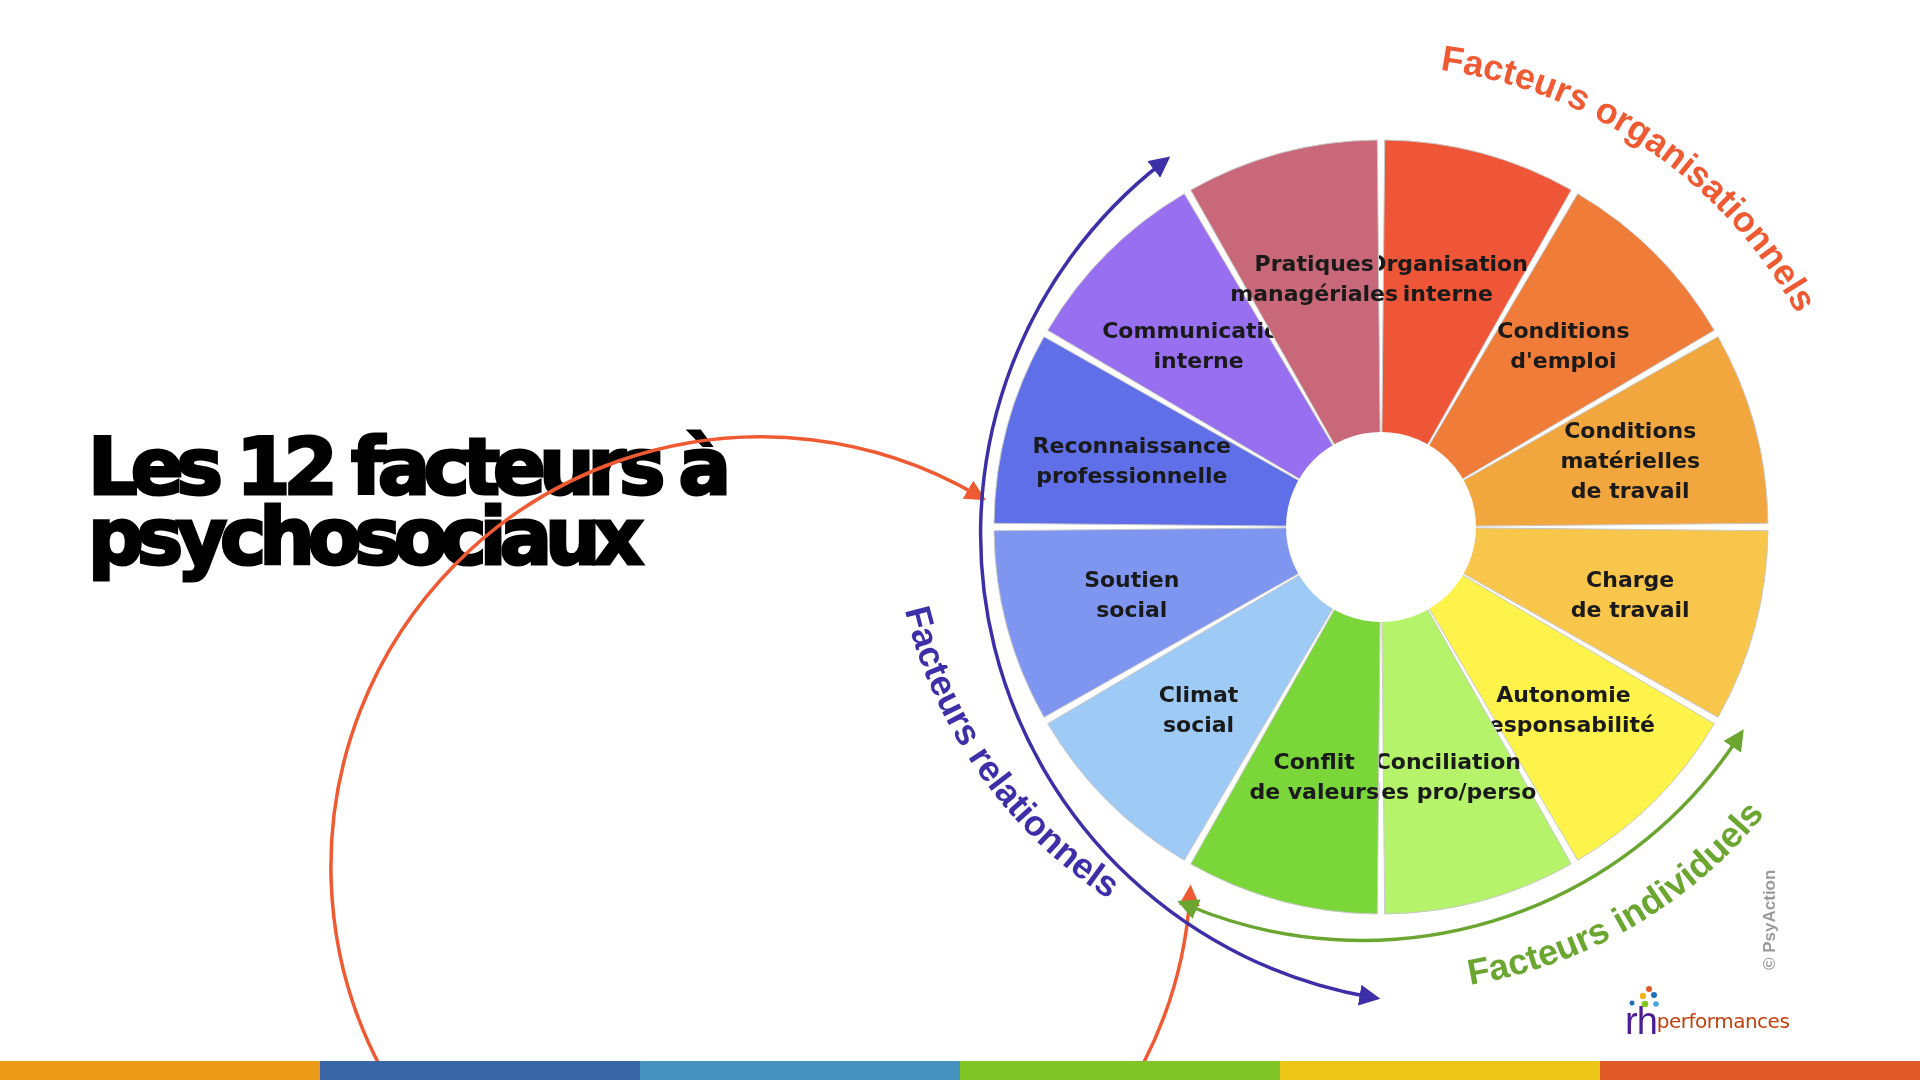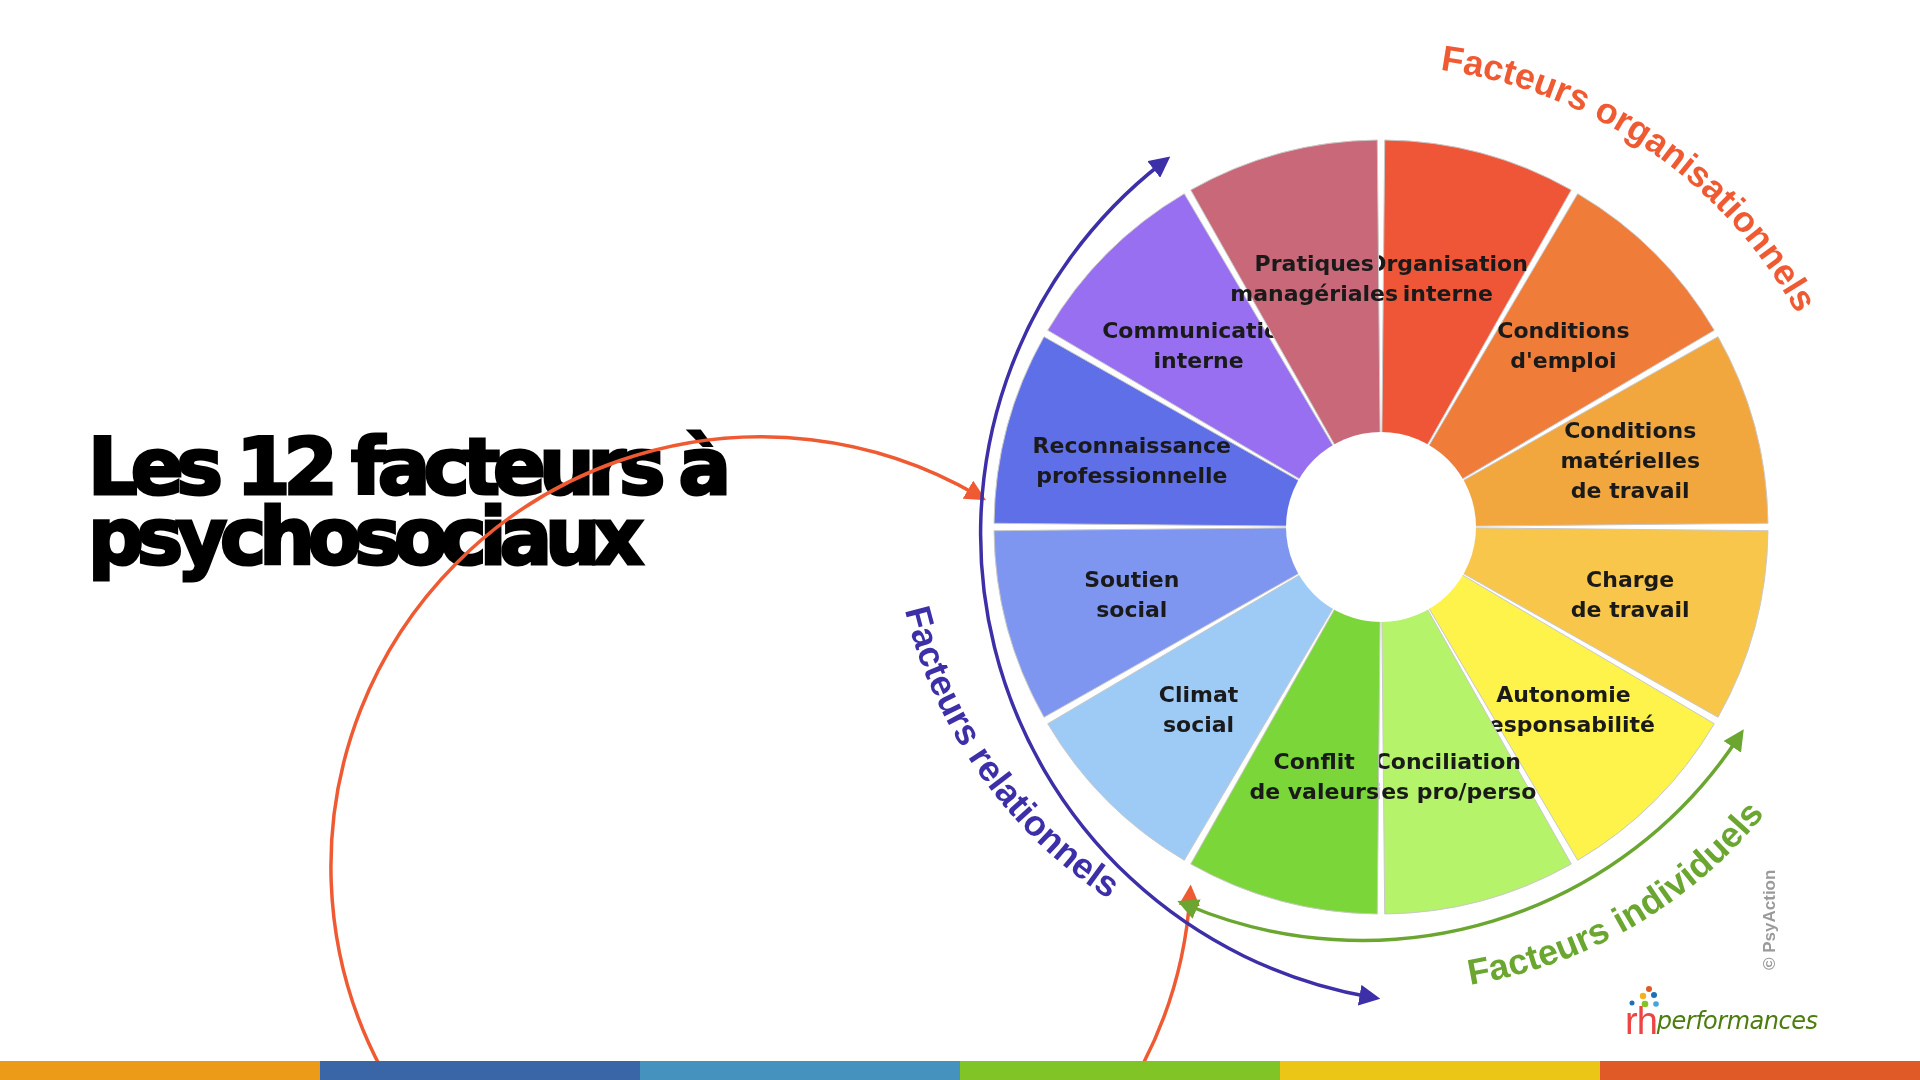--- a/index.html
+++ b/index.html
@@ -17,22 +17,22 @@
     .wheel { position: absolute; left: 0; top: 0; width: 1920px; height: 1080px; }
     .seg-label {
       font-family: "DejaVu Sans", sans-serif; font-weight: bold; font-size: 22px; fill: #1a1a1a;
     }
     .arc-label { font-family: "Liberation Sans", sans-serif; font-weight: bold; font-size: 36px; }
     .copyright { font-family: "Liberation Sans", sans-serif; font-size: 17px; fill: #9a9a9a; font-weight: bold; }
     .logo {
       position: absolute; left: 1625px; top: 985px; height: 56px; width: 280px;
       display: flex; align-items: flex-end;
     }
-    .logo-rh { font-family: "Liberation Sans", sans-serif; font-size: 38px; color: #ef4444; line-height: 40px; letter-spacing: -1px; text-align: center; }
-    .logo-perf { font-family: "DejaVu Sans", sans-serif; font-size: 24px; color: #4d7c0f; line-height: 40px; letter-spacing: -0.5px; font-style: italic; }
+    .logo-rh { font-family: "Liberation Sans", sans-serif; font-size: 38px; color: #4c1d95; line-height: 40px; letter-spacing: -1px; text-align: center; }
+    .logo-perf { font-family: "DejaVu Sans", sans-serif; font-size: 20px; color: #c2410c; line-height: 40px; letter-spacing: -0.5px; }
     .logo-dots { position: absolute; left: 0; top: 0; width: 60px; height: 30px; }
     .bottom-bar { position: absolute; left: 0; top: 1061px; width: 1920px; height: 19px; display: flex; }
     .bottom-bar div { flex: 1; height: 100%; }
   </style>
 </head>
 <body>
 
 <h1 class="title" style="margin:0;">
   <span>Les 12 facteurs à</span>
   <span>psychosociaux</span>

